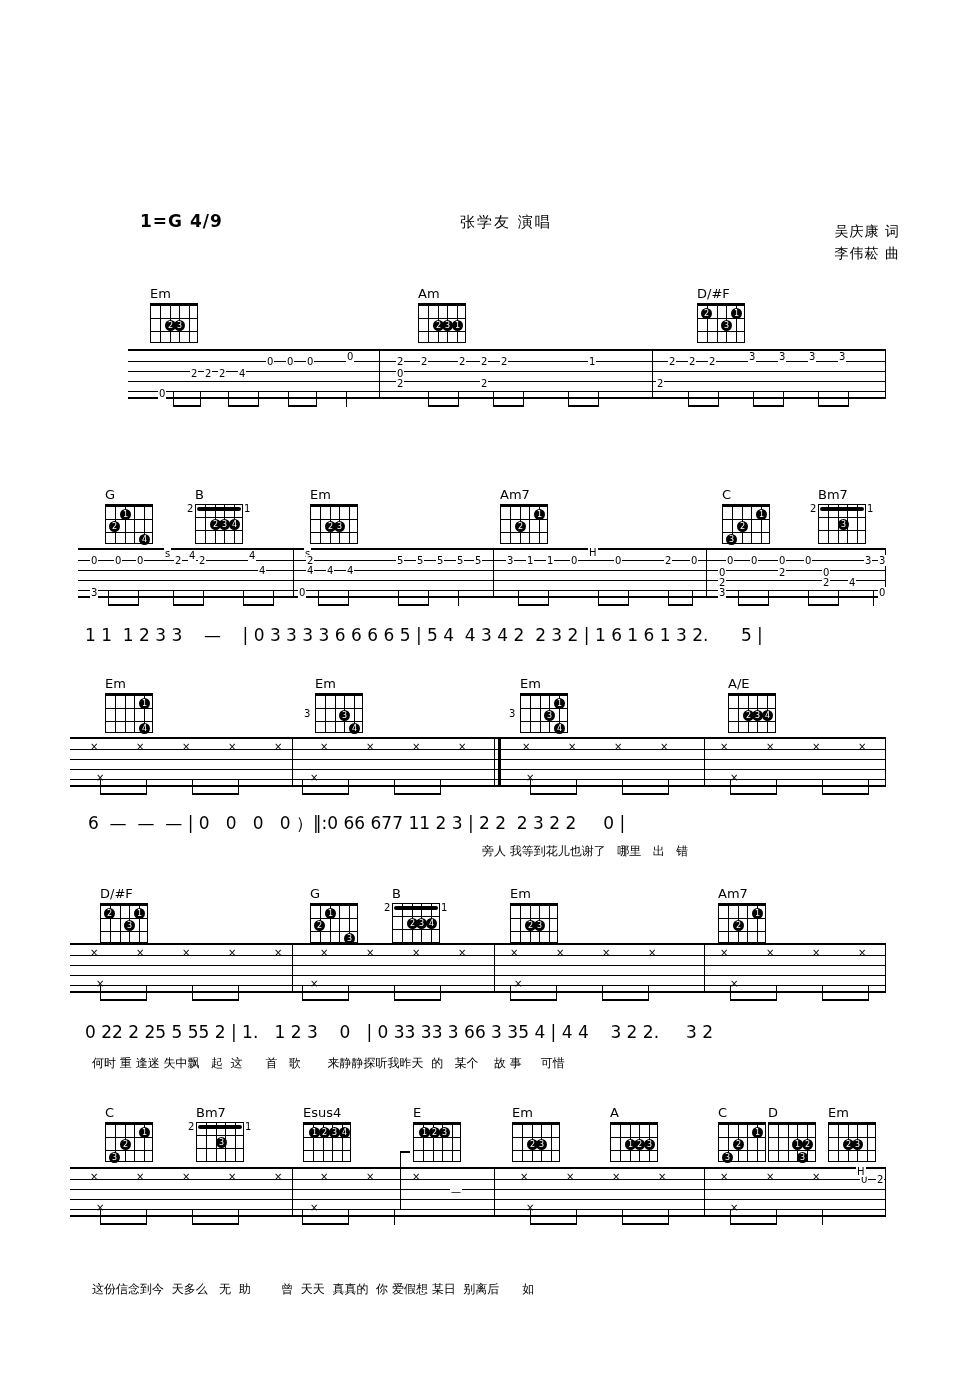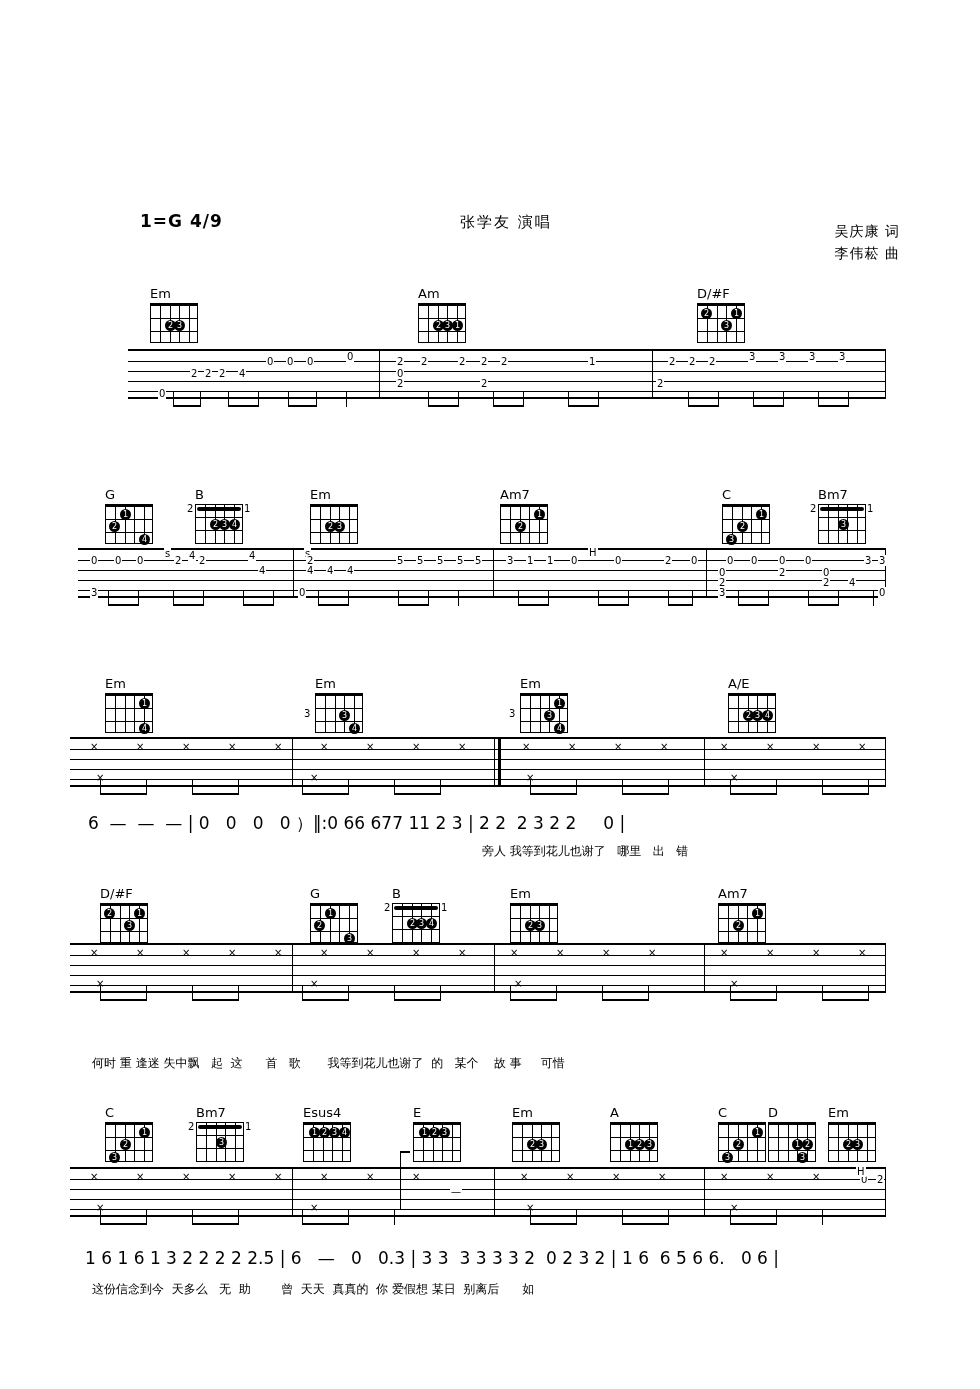--- a/index.html
+++ b/index.html
@@ -370,20 +370,21 @@
       <div class="stem" style="left:660px;top:40px;height:16px"></div>
       <div class="stem" style="left:690px;top:40px;height:16px"></div>
       <div class="beam" style="left:660px;top:54px;width:30px"></div>
       <div class="stem" style="left:730px;top:40px;height:16px"></div>
       <div class="stem" style="left:760px;top:40px;height:16px"></div>
       <div class="beam" style="left:730px;top:54px;width:30px"></div>
       <div class="stem" style="left:795px;top:40px;height:16px"></div>
     </div>
   </div>
 
+  <div class="jp" style="left:85px;top:625px;">1 1  1 2 3 3    —    | 0 3 3 3 3 6 6 6 6 5 | 5 4  4 3 4 2  2 3 2 | 1 6 1 6 1 3 2.      5 |</div>
 
   <div class="chord" style="left:105px;top:676px;">
     <span class="cname">Em</span>
     <div class="grid">
       <div class="v" style="left:9px"></div>
         <div class="v" style="left:19px"></div>
       <div class="v" style="left:28px"></div>
         <div class="v" style="left:38px"></div>
       <div class="h" style="top:12px"></div>
         <div class="h" style="top:25px"></div>
@@ -624,21 +625,22 @@
       <div class="beam" style="left:532px;top:54px;width:46px"></div>
       <div class="stem" style="left:660px;top:40px;height:16px"></div>
       <div class="stem" style="left:706px;top:40px;height:16px"></div>
       <div class="beam" style="left:660px;top:54px;width:46px"></div>
       <div class="stem" style="left:752px;top:40px;height:16px"></div>
       <div class="stem" style="left:798px;top:40px;height:16px"></div>
       <div class="beam" style="left:752px;top:54px;width:46px"></div>
     </div>
   </div>
 
-  <div class="lyr" style="left:92px;top:1055px;">何时 重 逢迷 失中飘   起  这      首   歌       我等到花儿也谢了  的   某个    故 事     可惜</div>
+  <div class="jp" style="left:85px;top:1022px;">0 22 2 25 5 55 2 | 1.   1 2 3    0   | 0 33 33 3 66 3 35 4 | 4 4    3 2 2.     3 2</div>
+  <div class="lyr" style="left:92px;top:1055px;">何时 重 逢迷 失中飘   起  这      首   歌       来静静探听我昨天  的   某个    故 事     可惜</div>
 
   <div class="chord" style="left:105px;top:1105px;">
     <span class="cname">C</span>
     <div class="grid">
       <div class="v" style="left:9px"></div>
         <div class="v" style="left:19px"></div>
       <div class="v" style="left:28px"></div>
         <div class="v" style="left:38px"></div>
       <div class="h" style="top:12px"></div>
         <div class="h" style="top:25px"></div>
@@ -815,16 +817,15 @@
       <div class="stem" style="left:552px;top:40px;height:16px"></div>
       <div class="stem" style="left:598px;top:40px;height:16px"></div>
       <div class="beam" style="left:552px;top:54px;width:46px"></div>
       <div class="stem" style="left:660px;top:40px;height:16px"></div>
       <div class="stem" style="left:706px;top:40px;height:16px"></div>
       <div class="beam" style="left:660px;top:54px;width:46px"></div>
       <div class="stem" style="left:752px;top:40px;height:16px"></div>
     </div>
   </div>
 
-  <div class="jp" style="left:85px;top:1248px;">1 6 1 6 1 3 2 2 2 2 2.5 | 6   —   0   0.3 | 3 3  3 3 3 3 2  0 2 3 2 | 1 6  6 5 6 6.   0 6 |</div>
   <div class="lyr" style="left:92px;top:1281px;">这份信念到今  天多么   无  助        曾  天天  真真的  你 爱假想 某日  别离后      如</div>
 
 </div>
 
 </body></html>

